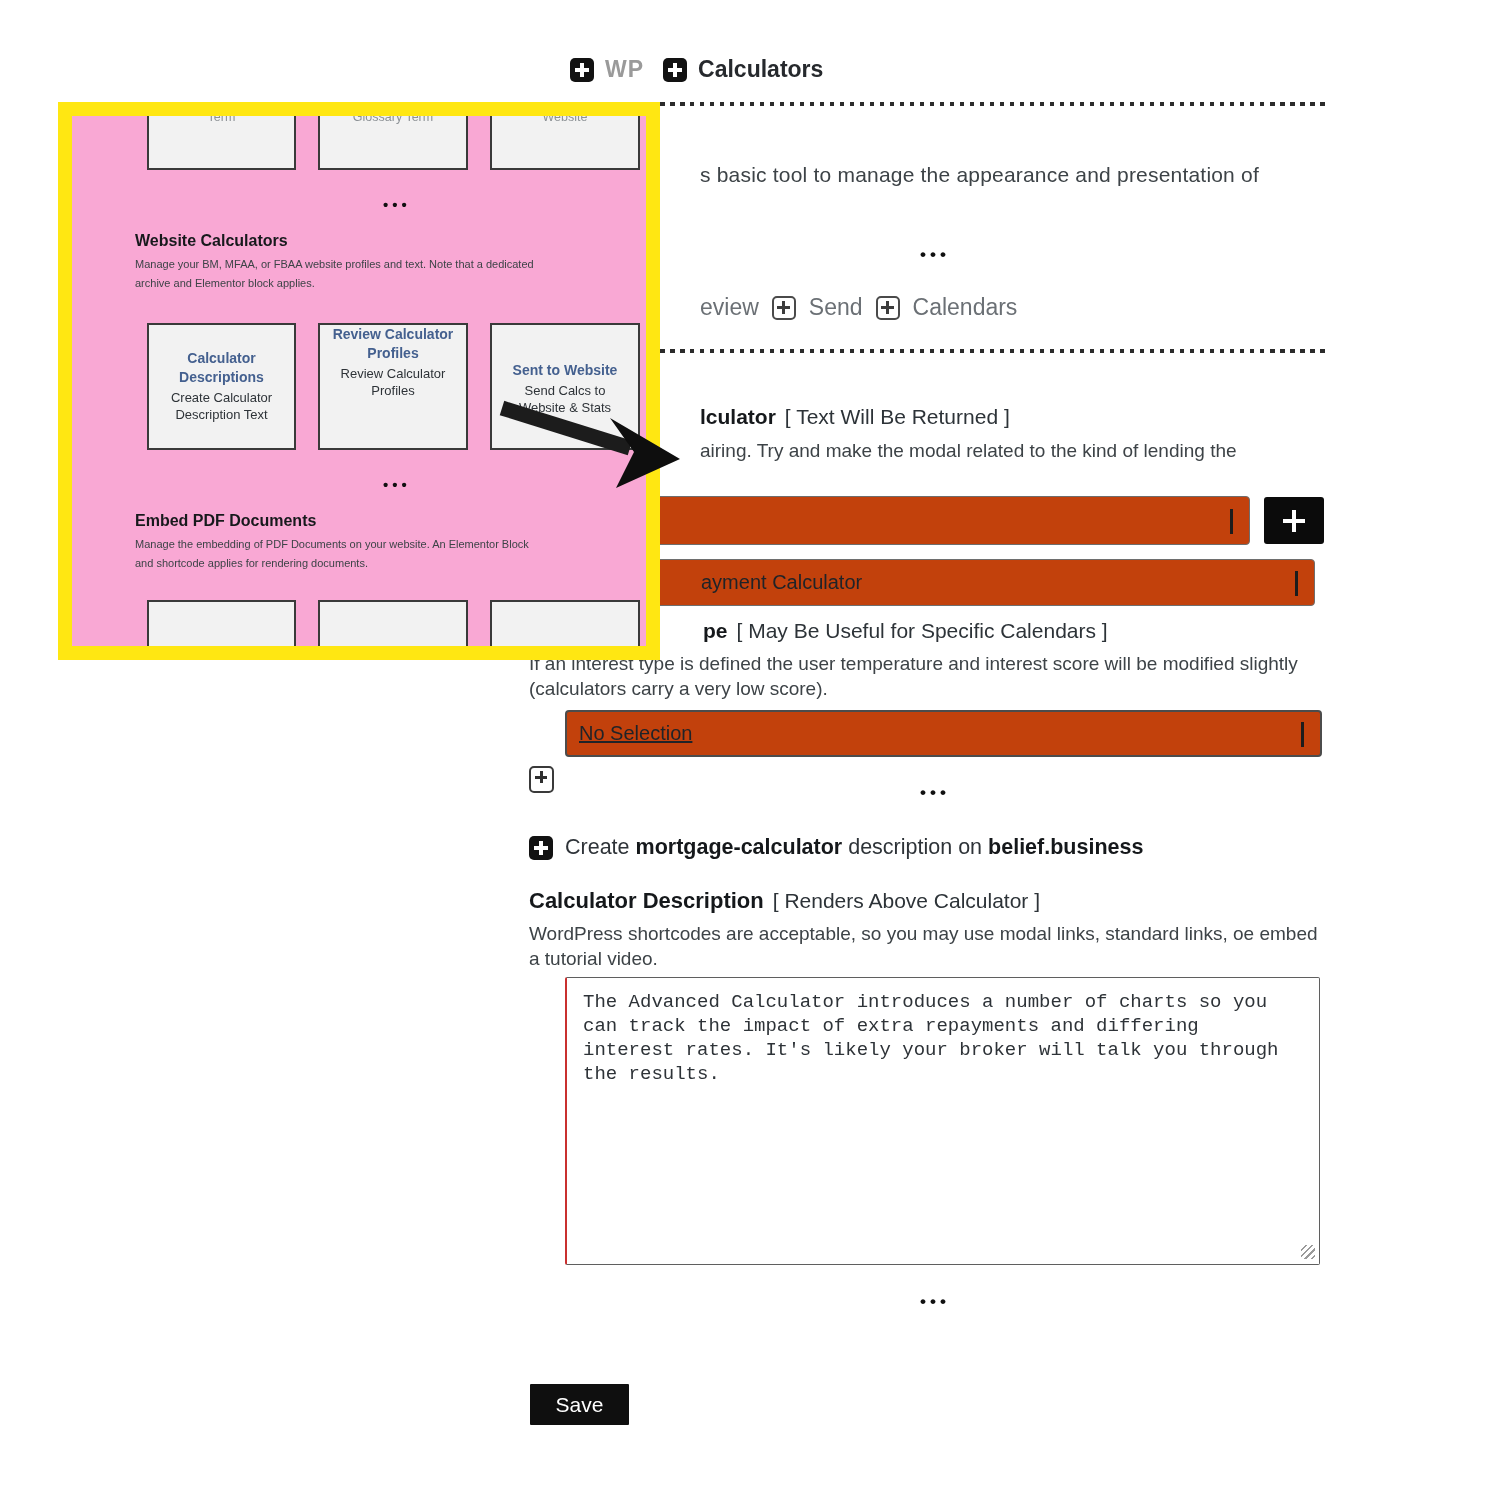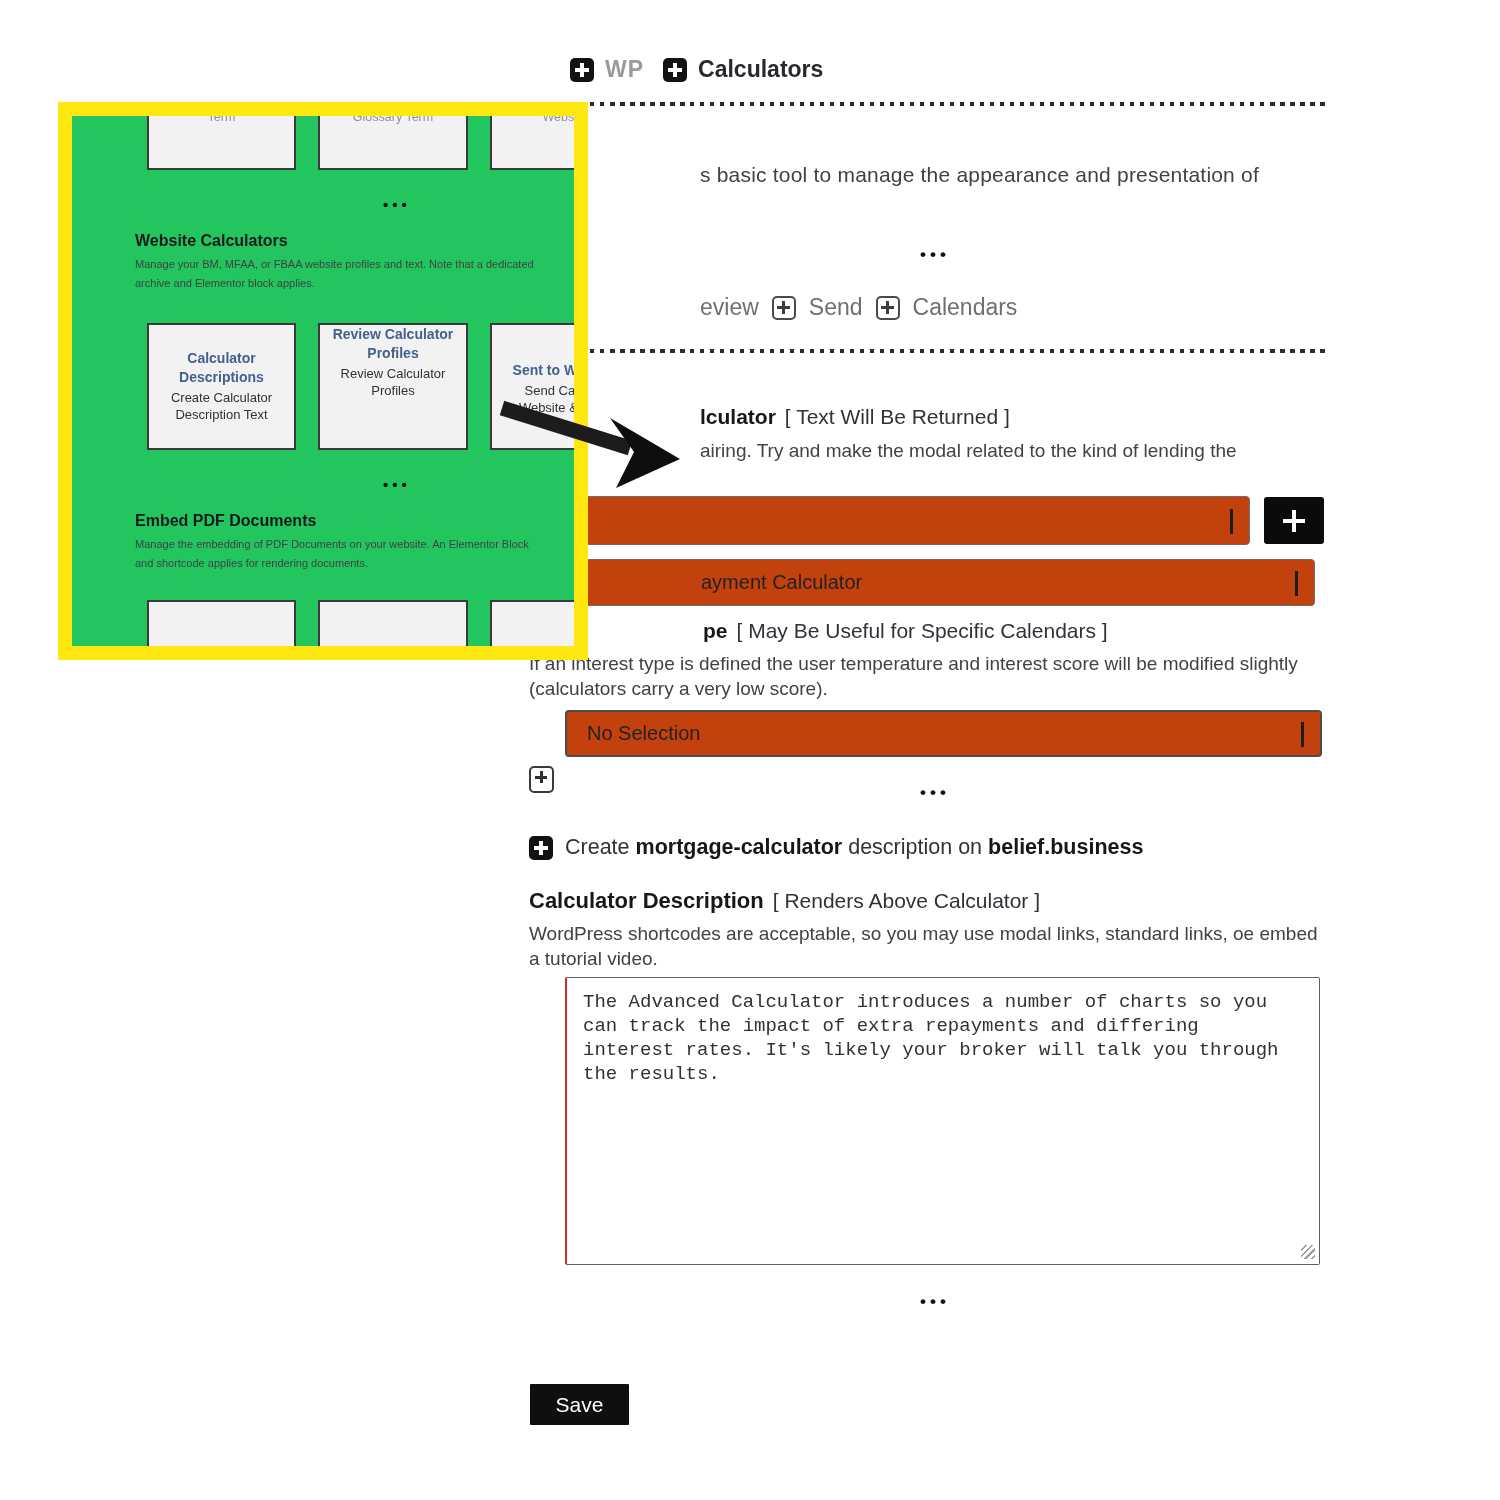--- a/index.html
+++ b/index.html
@@ -51,22 +51,22 @@
     width:755px; height:288px; resize:none; outline:none;
     border:1.5px solid #5f5f5f; border-left:2.5px solid #c9302f; border-radius:2px;
     font-family:"Liberation Mono","DejaVu Sans Mono",monospace;
     font-size:19px; line-height:24px; color:#2e3338; padding:12px 16px; background:#fff;
   }
   .resize-grip { width:14px; height:14px; background:
      repeating-linear-gradient(135deg, transparent 0 3px, #9a9a9a 3px 4.5px); }
 
   
   .highlight-box {
-    position:absolute; left:58px; top:102px; width:530px; height:558px;
-    border:14px solid #ffe712; background:#22c55e; overflow:hidden; z-index:20;
+    position:absolute; left:58px; top:102px; width:602px; height:558px;
+    border:14px solid #ffe712; background:#f9a8d4; overflow:hidden; z-index:20;
   }
   .ov-abs { position:absolute; }
   .ov-h { font-weight:700; font-size:16px; color:#17191c; }
   .ov-p { font-size:11px; line-height:19px; color:#3d4347; }
   .tile { background:#f2f2f2; border:2px solid #3a3a3a; text-align:center; }
   .tile .t-title { color:#44608f; font-weight:700; font-size:14px; line-height:19px; padding:0 8px; }
   .tile .t-sub { color:#2e3338; font-size:13px; line-height:17px; padding:0 10px; margin-top:2px; }
   .tile-cut-label { color:#8d9296; font-size:12.5px; text-align:center; margin-top:10px; }
 
   .arrow-svg { position:absolute; left:478px; top:392px; width:230px; height:110px; z-index:40; pointer-events:none; }
@@ -116,21 +116,21 @@
   </div>
 
   <div class="abs helper" style="left:529px; top:651px;">If an interest type is defined the user temperature and interest score will be modified slightly</div>
   <div class="abs" style="left:703px; top:619px;">
     <span class="h-bold">pe</span><span class="h-note">[ May Be Useful for Specific Calendars ]</span>
   </div>
   <div class="abs helper" style="left:529px; top:676px;">(calculators carry a very low score).</div>
 
   <div class="abs icon-plus-outline" style="left:529px; top:719px;"></div>
   <div class="abs sel" style="left:565px; top:710px; width:757px; height:47px; border-width:2px; border-color:#4c4c4c;">
-    <span class="val" style="padding-left:20px;">No Selection</span>
+    <span class="val" style="padding-left:12px;text-decoration:underline;">No Selection</span>
     <span class="chevwrap"><span class="chev"></span></span>
   </div>
 
   <div class="abs dots" style="left:895px; top:783px; width:80px; text-align:center;">•••</div>
 
   <div class="abs" style="left:529px; top:835px; display:flex; align-items:center; gap:12px; font-size:21.5px; color:#2e3338;">
     <span class="icon-plus-filled"></span>
     <span>
       <span>Create</span>
       <b style="color:#15181b;">mortgage-calculator</b>

